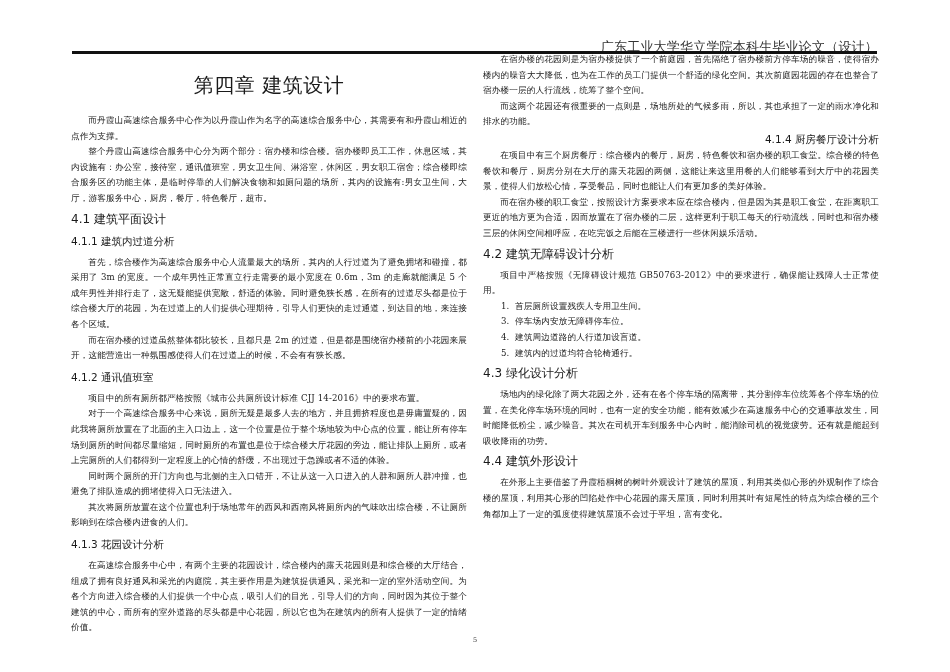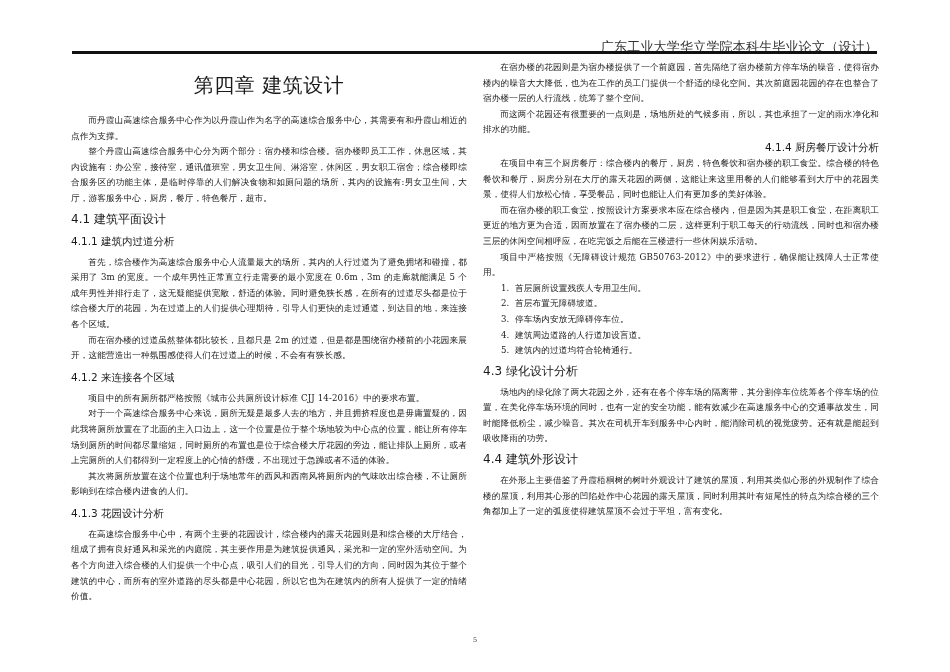--- a/index.html
+++ b/index.html
@@ -3,21 +3,21 @@
 <meta charset="utf-8">
 <style>
   html, body { margin: 0; padding: 0; background: #ffffff; }
   body { width: 950px; height: 672px; position: relative; overflow: hidden;
          font-family: "DejaVu Serif", "Liberation Serif", serif; color: #1a1a1a; }
   .header-text { position: absolute; top: 38px; left: 420px; width: 458px; text-align: right;
          font-size: 13px; color: #333; letter-spacing: 0.2px; }
   .header-rule { position: absolute; top: 51px; left: 72px; width: 805px; height: 3px; background: #111; }
   .col { position: absolute; top: 64px; width: 396px; }
   .col-left { left: 71px; }
-  .col-right { left: 483px; top: 60px; }
+  .col-right { left: 483px; top: 52px; }
   .chapter-title { font-family: "DejaVu Sans", "Liberation Sans", sans-serif; font-size: 20px;
          text-align: center; margin: 8px 0 14px 0; letter-spacing: 0.5px; }
   p { margin: 0; font-size: 8.6px; line-height: 15.6px; text-indent: 2em; text-align: justify;
       letter-spacing: 0.15px; }
   .h1 { font-family: "DejaVu Sans", "Liberation Sans", sans-serif; font-size: 12px;
         margin: 3px 0 5px 0; line-height: 18px; }
   .h2 { font-family: "DejaVu Sans", "Liberation Sans", sans-serif; font-size: 10.5px;
         margin: 6px 0 6px 0; line-height: 15px; }
   .h2.tight { margin: 2px 0 1px 0; text-align: right; }
   ol { margin: 0; padding: 0; list-style: none; }
@@ -36,41 +36,42 @@
   <div class="chapter-title">第四章  建筑设计</div>
   <p>而丹霞山高速综合服务中心作为以丹霞山作为名字的高速综合服务中心，其需要有和丹霞山相近的点作为支撑。</p>
   <p>整个丹霞山高速综合服务中心分为两个部分：宿办楼和综合楼。宿办楼即员工工作，休息区域，其内设施有：办公室，接待室，通讯值班室，男女卫生间、淋浴室，休闲区，男女职工宿舍；综合楼即综合服务区的功能主体，是临时停靠的人们解决食物和如厕问题的场所，其内的设施有:男女卫生间，大厅，游客服务中心，厨房，餐厅，特色餐厅，超市。</p>
 
   <div class="h1">4.1 建筑平面设计</div>
 
   <div class="h2">4.1.1 建筑内过道分析</div>
   <p>首先，综合楼作为高速综合服务中心人流量最大的场所，其内的人行过道为了避免拥堵和碰撞，都采用了 3m 的宽度。一个成年男性正常直立行走需要的最小宽度在 0.6m，3m 的走廊就能满足 5 个成年男性并排行走了，这无疑能提供宽敞，舒适的体验。同时避免狭长感，在所有的过道尽头都是位于综合楼大厅的花园，为在过道上的人们提供心理期待，引导人们更快的走过通道，到达目的地，来连接各个区域。</p>
   <p>而在宿办楼的过道虽然整体都比较长，且都只是 2m 的过道，但是都是围绕宿办楼前的小花园来展开，这能营造出一种氛围感使得人们在过道上的时候，不会有有狭长感。</p>
 
-  <div class="h2">4.1.2 来连接各个区域</div>
+  <div class="h2">4.1.2 通讯值班室</div>
   <p>项目中的所有厕所都严格按照《城市公共厕所设计标准 CJJ 14-2016》中的要求布置。</p>
   <p>对于一个高速综合服务中心来说，厕所无疑是最多人去的地方，并且拥挤程度也是毋庸置疑的，因此我将厕所放置在了北面的主入口边上，这一个位置是位于整个场地较为中心点的位置，能让所有停车场到厕所的时间都尽量缩短，同时厕所的布置也是位于综合楼大厅花园的旁边，能让排队上厕所，或者上完厕所的人们都得到一定程度上的心情的舒缓，不出现过于急躁或者不适的体验。</p>
+  <p>同时两个厕所的开门方向也与北侧的主入口错开，不让从这一入口进入的人群和厕所人群冲撞，也避免了排队造成的拥堵使得入口无法进入。</p>
   <p>其次将厕所放置在这个位置也利于场地常年的西风和西南风将厕所内的气味吹出综合楼，不让厕所影响到在综合楼内进食的人们。</p>
 
   <div class="h2">4.1.3 花园设计分析</div>
   <p>在高速综合服务中心中，有两个主要的花园设计，综合楼内的露天花园则是和综合楼的大厅结合，组成了拥有良好通风和采光的内庭院，其主要作用是为建筑提供通风，采光和一定的室外活动空间。为各个方向进入综合楼的人们提供一个中心点，吸引人们的目光，引导人们的方向，同时因为其位于整个建筑的中心，而所有的室外道路的尽头都是中心花园，所以它也为在建筑内的所有人提供了一定的情绪价值。</p>
 </div>
 
 <div class="col col-right">
   <p>在宿办楼的花园则是为宿办楼提供了一个前庭园，首先隔绝了宿办楼前方停车场的噪音，使得宿办楼内的噪音大大降低，也为在工作的员工门提供一个舒适的绿化空间。其次前庭园花园的存在也整合了宿办楼一层的人行流线，统筹了整个空间。</p>
   <p>而这两个花园还有很重要的一点则是，场地所处的气候多雨，所以，其也承担了一定的雨水净化和排水的功能。</p>
 
   <div class="h2 tight">4.1.4 厨房餐厅设计分析</div>
   <p>在项目中有三个厨房餐厅：综合楼内的餐厅，厨房，特色餐饮和宿办楼的职工食堂。综合楼的特色餐饮和餐厅，厨房分别在大厅的露天花园的两侧，这能让来这里用餐的人们能够看到大厅中的花园美景，使得人们放松心情，享受餐品，同时也能让人们有更加多的美好体验。</p>
   <p>而在宿办楼的职工食堂，按照设计方案要求本应在综合楼内，但是因为其是职工食堂，在距离职工更近的地方更为合适，因而放置在了宿办楼的二层，这样更利于职工每天的行动流线，同时也和宿办楼三层的休闲空间相呼应，在吃完饭之后能在三楼进行一些休闲娱乐活动。</p>
 
+  <div class="h1">4.2 建筑无障碍设计分析</div>
   <p>项目中严格按照《无障碍设计规范 GB50763-2012》中的要求进行，确保能让残障人士正常使用。</p>
   <ol>
     <li><span class="num">1.</span><span>首层厕所设置残疾人专用卫生间。</span></li>
-    <li><span class="num">2.</span><span>首层布置无障碍坡道。</span></li>
     <li><span class="num">3.</span><span>停车场内安放无障碍停车位。</span></li>
     <li><span class="num">4.</span><span>建筑周边道路的人行道加设盲道。</span></li>
     <li><span class="num">5.</span><span>建筑内的过道均符合轮椅通行。</span></li>
   </ol>
 
   <div class="h1">4.3 绿化设计分析</div>
   <p>场地内的绿化除了两大花园之外，还有在各个停车场的隔离带，其分割停车位统筹各个停车场的位置，在美化停车场环境的同时，也有一定的安全功能，能有效减少在高速服务中心的交通事故发生，同时能降低粉尘，减少噪音。其次在司机开车到服务中心内时，能消除司机的视觉疲劳。还有就是能起到吸收降雨的功劳。</p>
 
   <div class="h1">4.4 建筑外形设计</div>
   <p>在外形上主要借鉴了丹霞梧桐树的树叶外观设计了建筑的屋顶，利用其类似心形的外观制作了综合楼的屋顶，利用其心形的凹陷处作中心花园的露天屋顶，同时利用其叶有短尾性的特点为综合楼的三个角都加上了一定的弧度使得建筑屋顶不会过于平坦，富有变化。</p>

